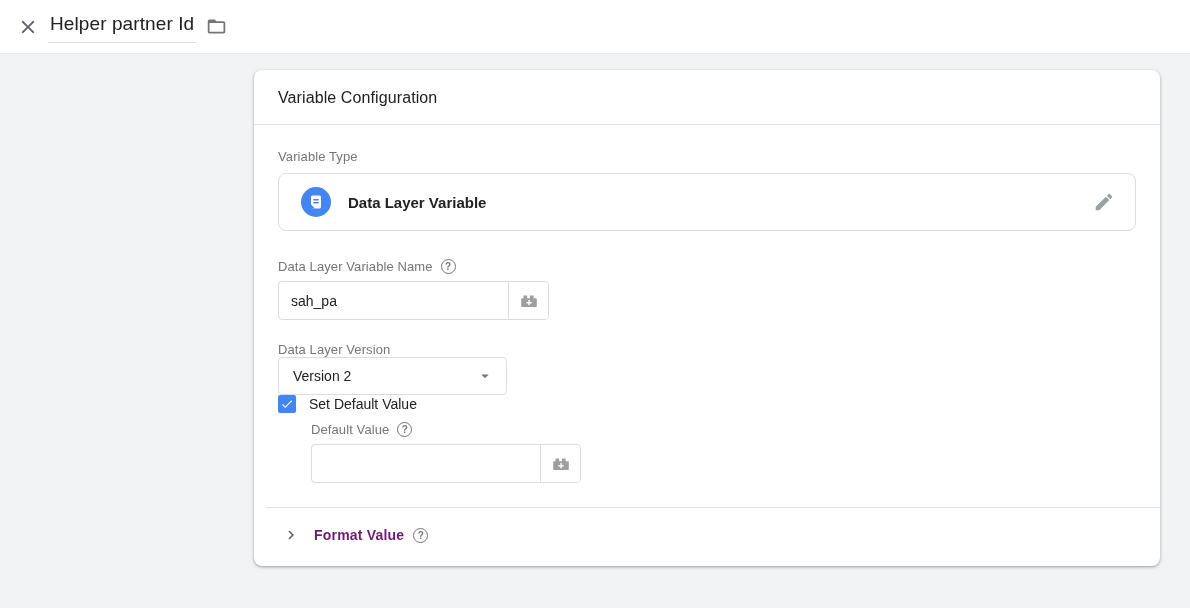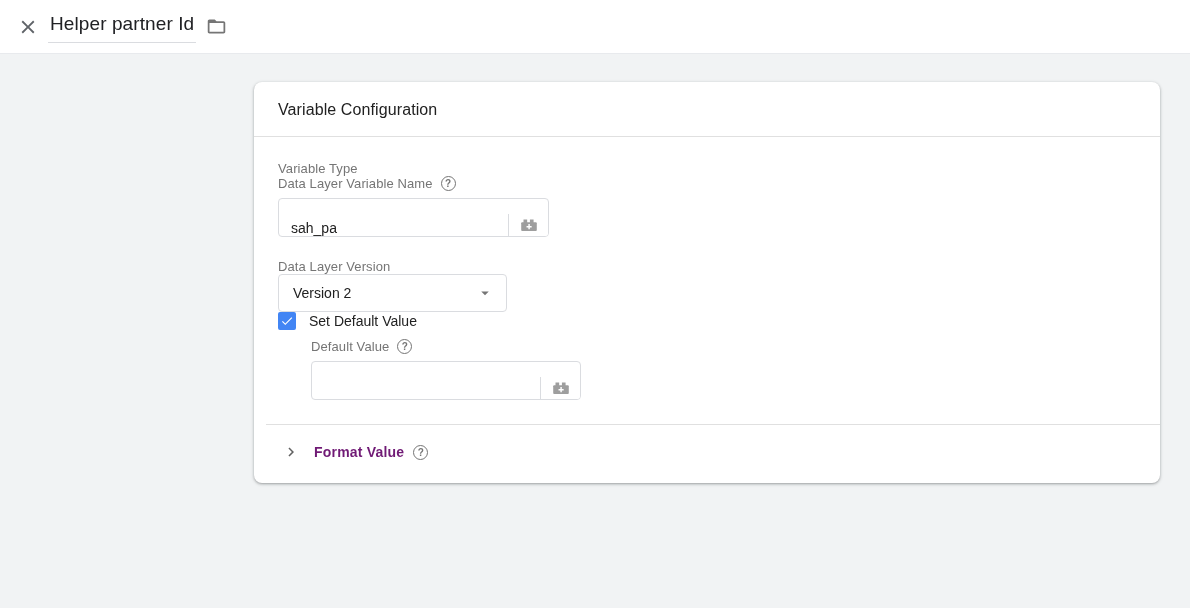--- a/index.html
+++ b/index.html
@@ -18,21 +18,21 @@
     align-items: center; justify-content: center; flex: 0 0 auto;
   }
   .title-wrap {
     margin-left: 8px; display: inline-block;
     border-bottom: 1px solid #dadce0; padding: 2px 2px 7px 2px;
   }
   .page-title { font-size: 19px; color: #202124; letter-spacing: .1px; }
   .folder-btn { margin-left: 10px; cursor: pointer; display: flex; align-items: center; }
 
   
-  .content { padding-top: 28px; }
+  .content { padding-top: 16px; }
   .card {
     width: 906px; margin-left: 254px; background: #ffffff;
     border-radius: 8px; box-shadow: 0 1px 2px rgba(60,64,67,.3), 0 1px 3px 1px rgba(60,64,67,.15);
   }
   .card-header {
     padding: 19px 24px 17px 24px; border-bottom: 1px solid #e0e0e0;
     font-size: 16px; color: #212121; letter-spacing: .1px;
   }
   .card-body { padding: 24px 24px 0 24px; }
 
@@ -51,27 +51,27 @@
     margin-top: 9px; height: 58px; border: 1px solid #dadce0; border-radius: 8px;
     display: flex; align-items: center; padding: 0 20px 0 22px; cursor: pointer;
   }
   .type-icon {
     width: 30px; height: 30px; border-radius: 50%; background: #4285f4;
     display: flex; align-items: center; justify-content: center; flex: 0 0 auto;
   }
   .type-name { margin-left: 17px; font-size: 15px; font-weight: bold; color: #212121; }
   .edit-btn { margin-left: auto; cursor: pointer; display: flex; align-items: center; }
 
-  .group { }
+  .group { margin-top: 28px; }
   .group.tight { margin-top: 22px; }
 
   
   .input-combo {
     margin-top: 7px; display: flex; width: 271px; height: 39px;
-    border: 1px solid #dadce0; border-radius: 4px; background: #fff; overflow: hidden; align-items: flex-end;
+    border: 1px solid #dadce0; border-radius: 4px; background: #fff; overflow: hidden;
   }
   .input-combo input {
     flex: 1; border: none; outline: none; padding: 0 12px;
     font-size: 14px; color: #212121; font-family: "Liberation Sans", sans-serif;
     min-width: 0; background: transparent;
   }
   .picker-btn {
     width: 40px; border-left: 1px solid #dadce0; background: #fff;
     display: flex; align-items: center; justify-content: center; cursor: pointer;
   }
@@ -127,20 +127,36 @@
 </div>
 
 <div class="content">
   <div class="card">
 
     <div class="card-header">Variable Configuration</div>
 
     <div class="card-body">
 
       <div class="field-label">Variable Type</div>
+      <div class="type-box">
+        <div class="type-icon">
+          <svg width="16" height="16" viewBox="0 0 16 16">
+            <rect x="3" y="1.5" width="10" height="13" rx="1.5" fill="#ffffff"></rect>
+            <rect x="5.2" y="5" width="5.6" height="1.4" rx="0.7" fill="#4285f4"></rect>
+            <rect x="5.2" y="8" width="5.6" height="1.4" rx="0.7" fill="#4285f4"></rect>
+            <path d="M3 10.5 L7 14.5 L3 14.5 Z" fill="#4285f4"></path>
+          </svg>
+        </div>
+        <div class="type-name">Data Layer Variable</div>
+        <div class="edit-btn">
+          <svg width="22" height="22" viewBox="0 0 24 24">
+            <path d="M3 17.25V21h3.75L17.81 9.94l-3.75-3.75L3 17.25zM20.71 7.04a.996.996 0 0 0 0-1.41l-2.34-2.34a.996.996 0 0 0-1.41 0l-1.83 1.83 3.75 3.75 1.83-1.83z" fill="#9aa0a6"></path>
+          </svg>
+        </div>
+      </div>
 
       <div class="group">
         <div class="field-label">
           <span>Data Layer Variable Name</span>
           <span class="help-icon">?</span>
         </div>
         <div class="input-combo">
           <input type="text" value="sah_pa" style="">
           <div class="picker-btn">
             <svg width="22" height="22" viewBox="0 0 24 24">

